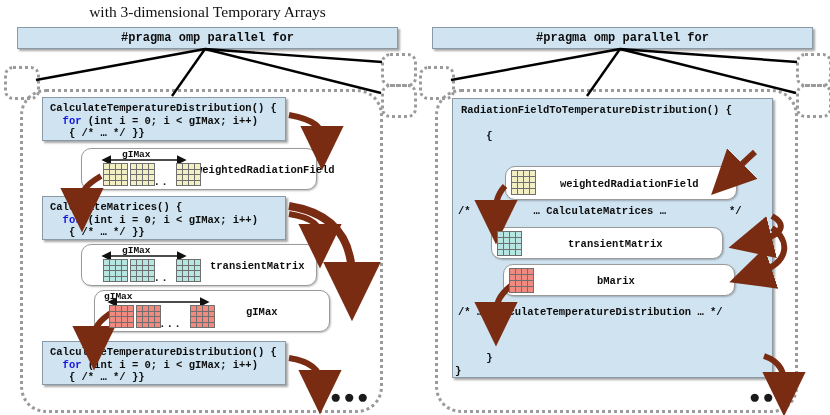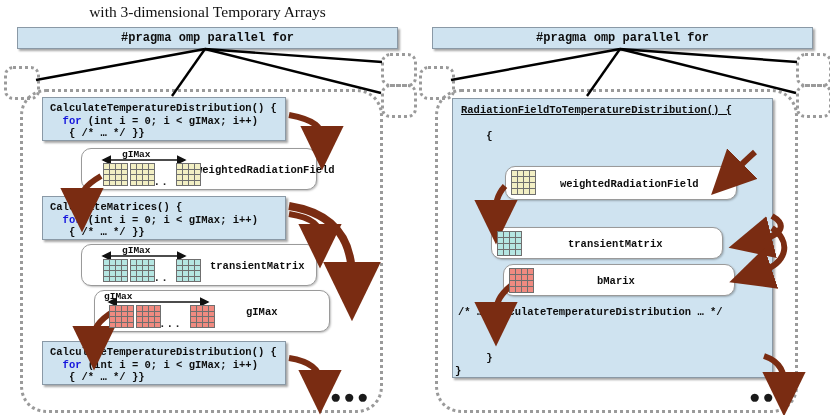--- a/index.html
+++ b/index.html
@@ -108,26 +108,27 @@
   <div class="pragma">#pragma omp parallel for</div>
 
   <div class="threadnode" style="left:4px;top:66px;"></div>
   <div class="threadnode" style="left:381px;top:53px;"></div>
   <div class="threadnode" style="left:381px;top:84px;"></div>
 
   <div class="bigbox" style="left:20px;top:89px;width:357px;height:318px;"></div>
 
   <div class="rightbody" style="left:37px;top:98px;width:321px;height:280px;"></div>
 
-  <div class="rcode" style="left:46px;top:104px;text-decoration:underline;">RadiationFieldToTemperatureDistribution() {</div>
+  <div class="rcode" style="left:46px;top:104px;">RadiationFieldToTemperatureDistribution() {</div>
   <div class="rcode" style="left:46px;top:130px;">    {</div>
 
   <div class="arrbox" style="left:90px;top:166px;width:232px;height:34px;"></div>
   <div class="arrlabel" style="left:145px;top:178px;">weightedRadiationField</div>
 
+  <div class="rcode" style="left:43px;top:205px;">/*          … CalculateMatrices …          */</div>
 
   <div class="arrbox" style="left:76px;top:227px;width:232px;height:32px;"></div>
   <div class="arrlabel" style="left:153px;top:238px;">transientMatrix</div>
 
   <div class="arrbox" style="left:88px;top:264px;width:232px;height:32px;"></div>
   <div class="arrlabel" style="left:182px;top:275px;">bMarix</div>
 
   <div class="rcode" style="left:43px;top:306px;">/* … CalculateTemperatureDistribution … */</div>
   <div class="rcode" style="left:46px;top:352px;">    }</div>
   <div class="rcode" style="left:40px;top:365px;">}</div>

